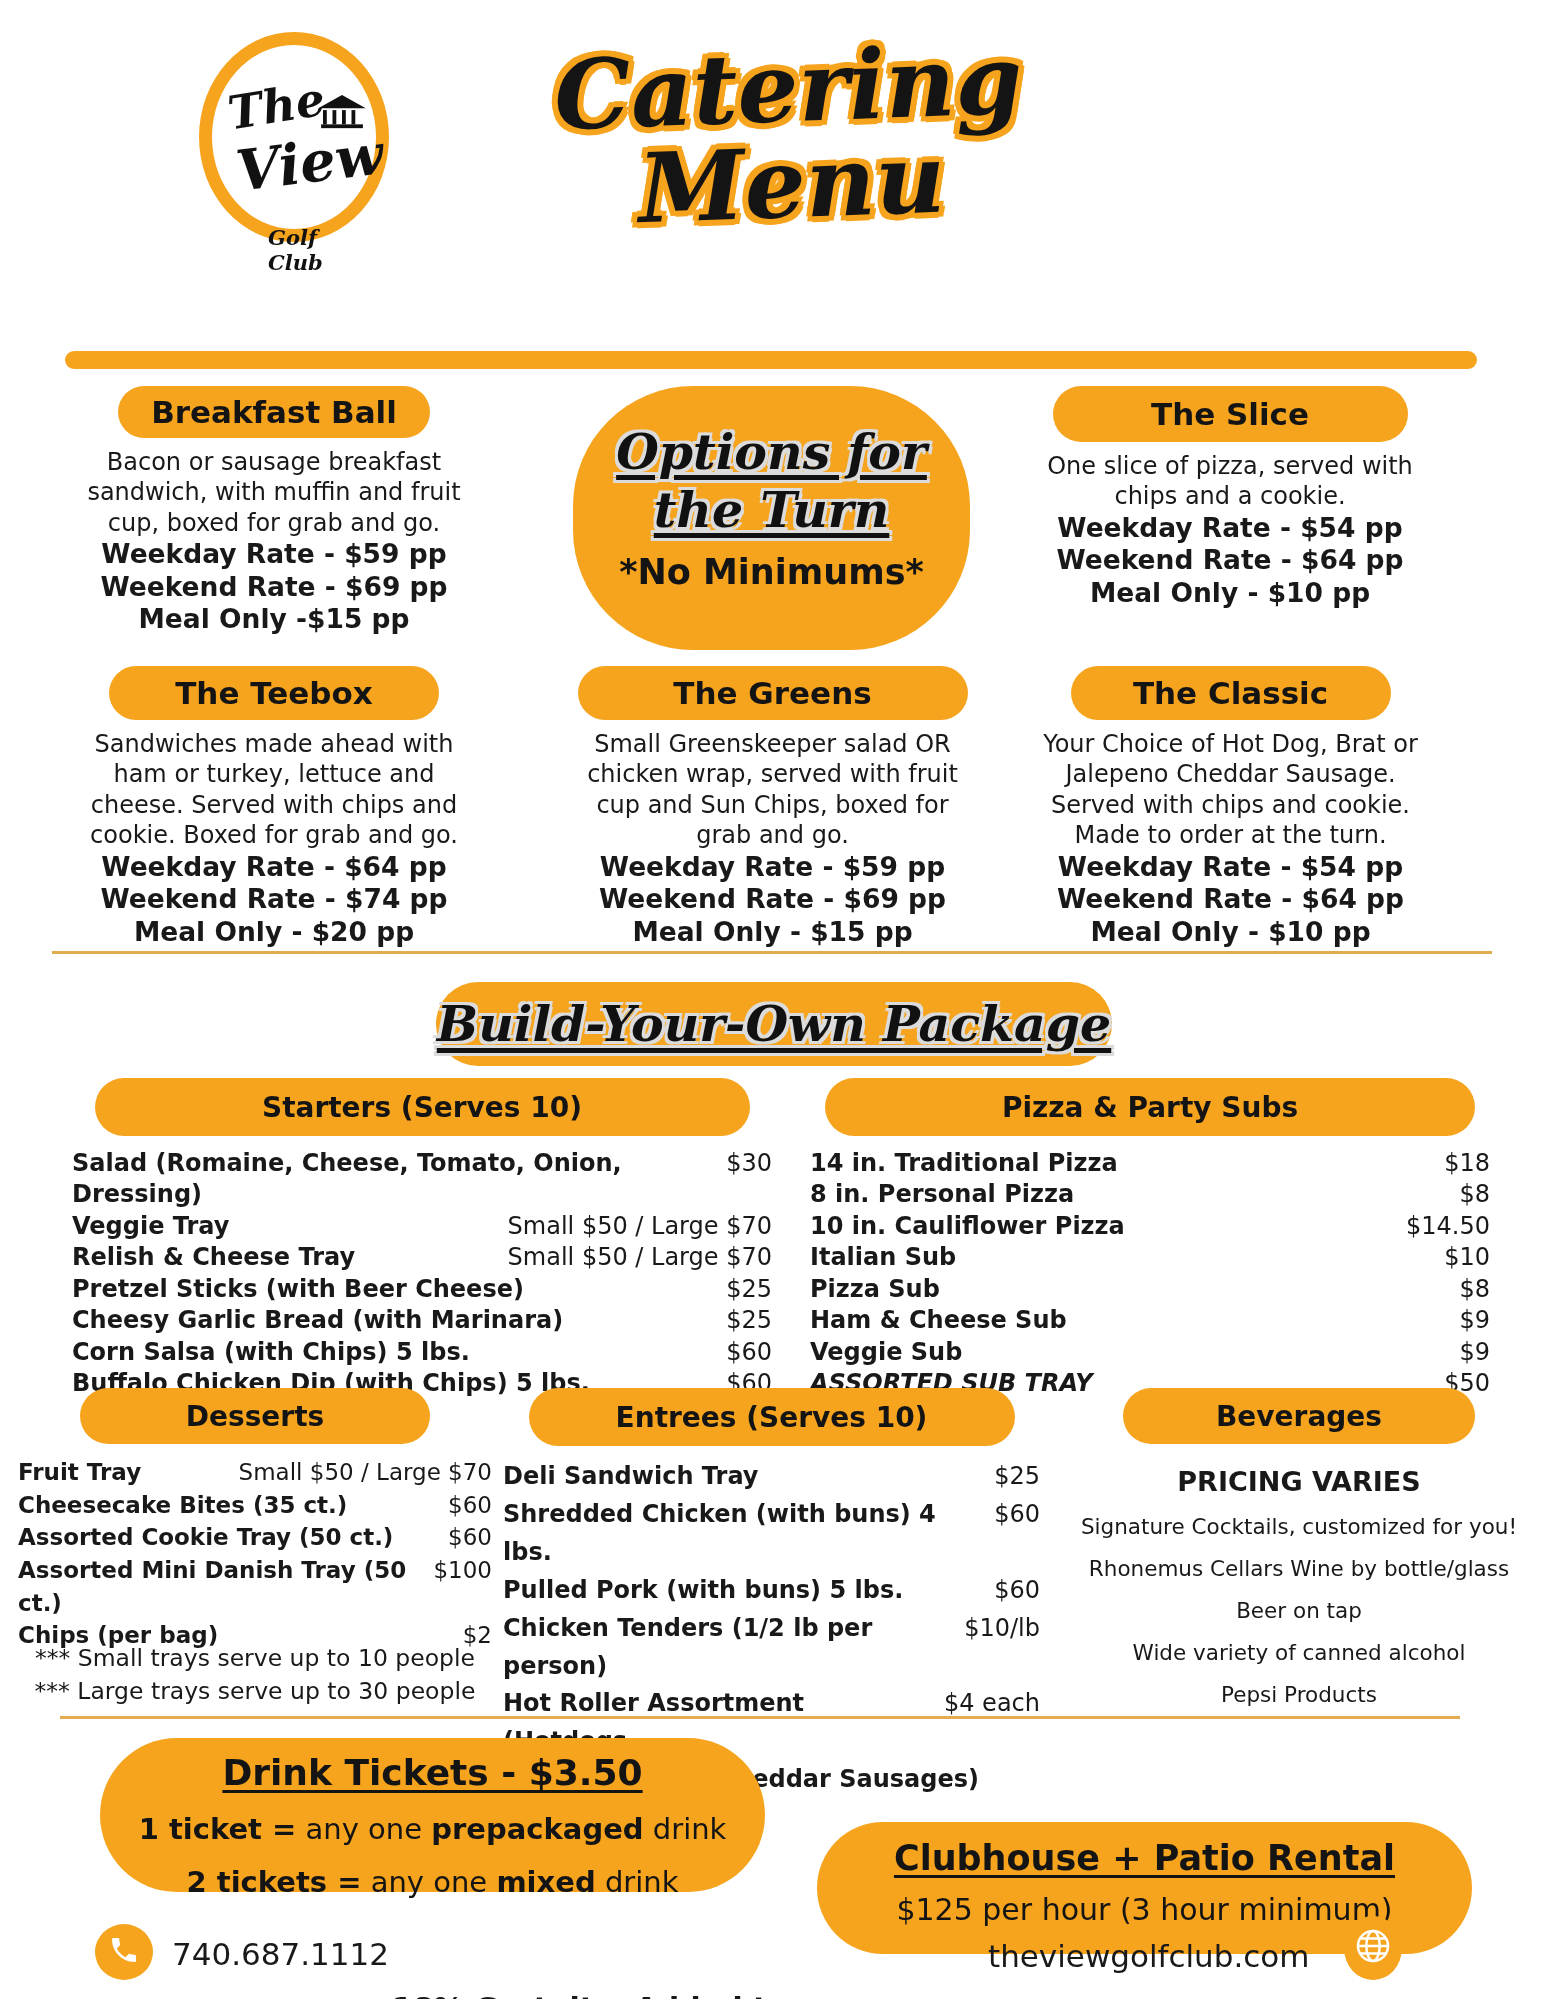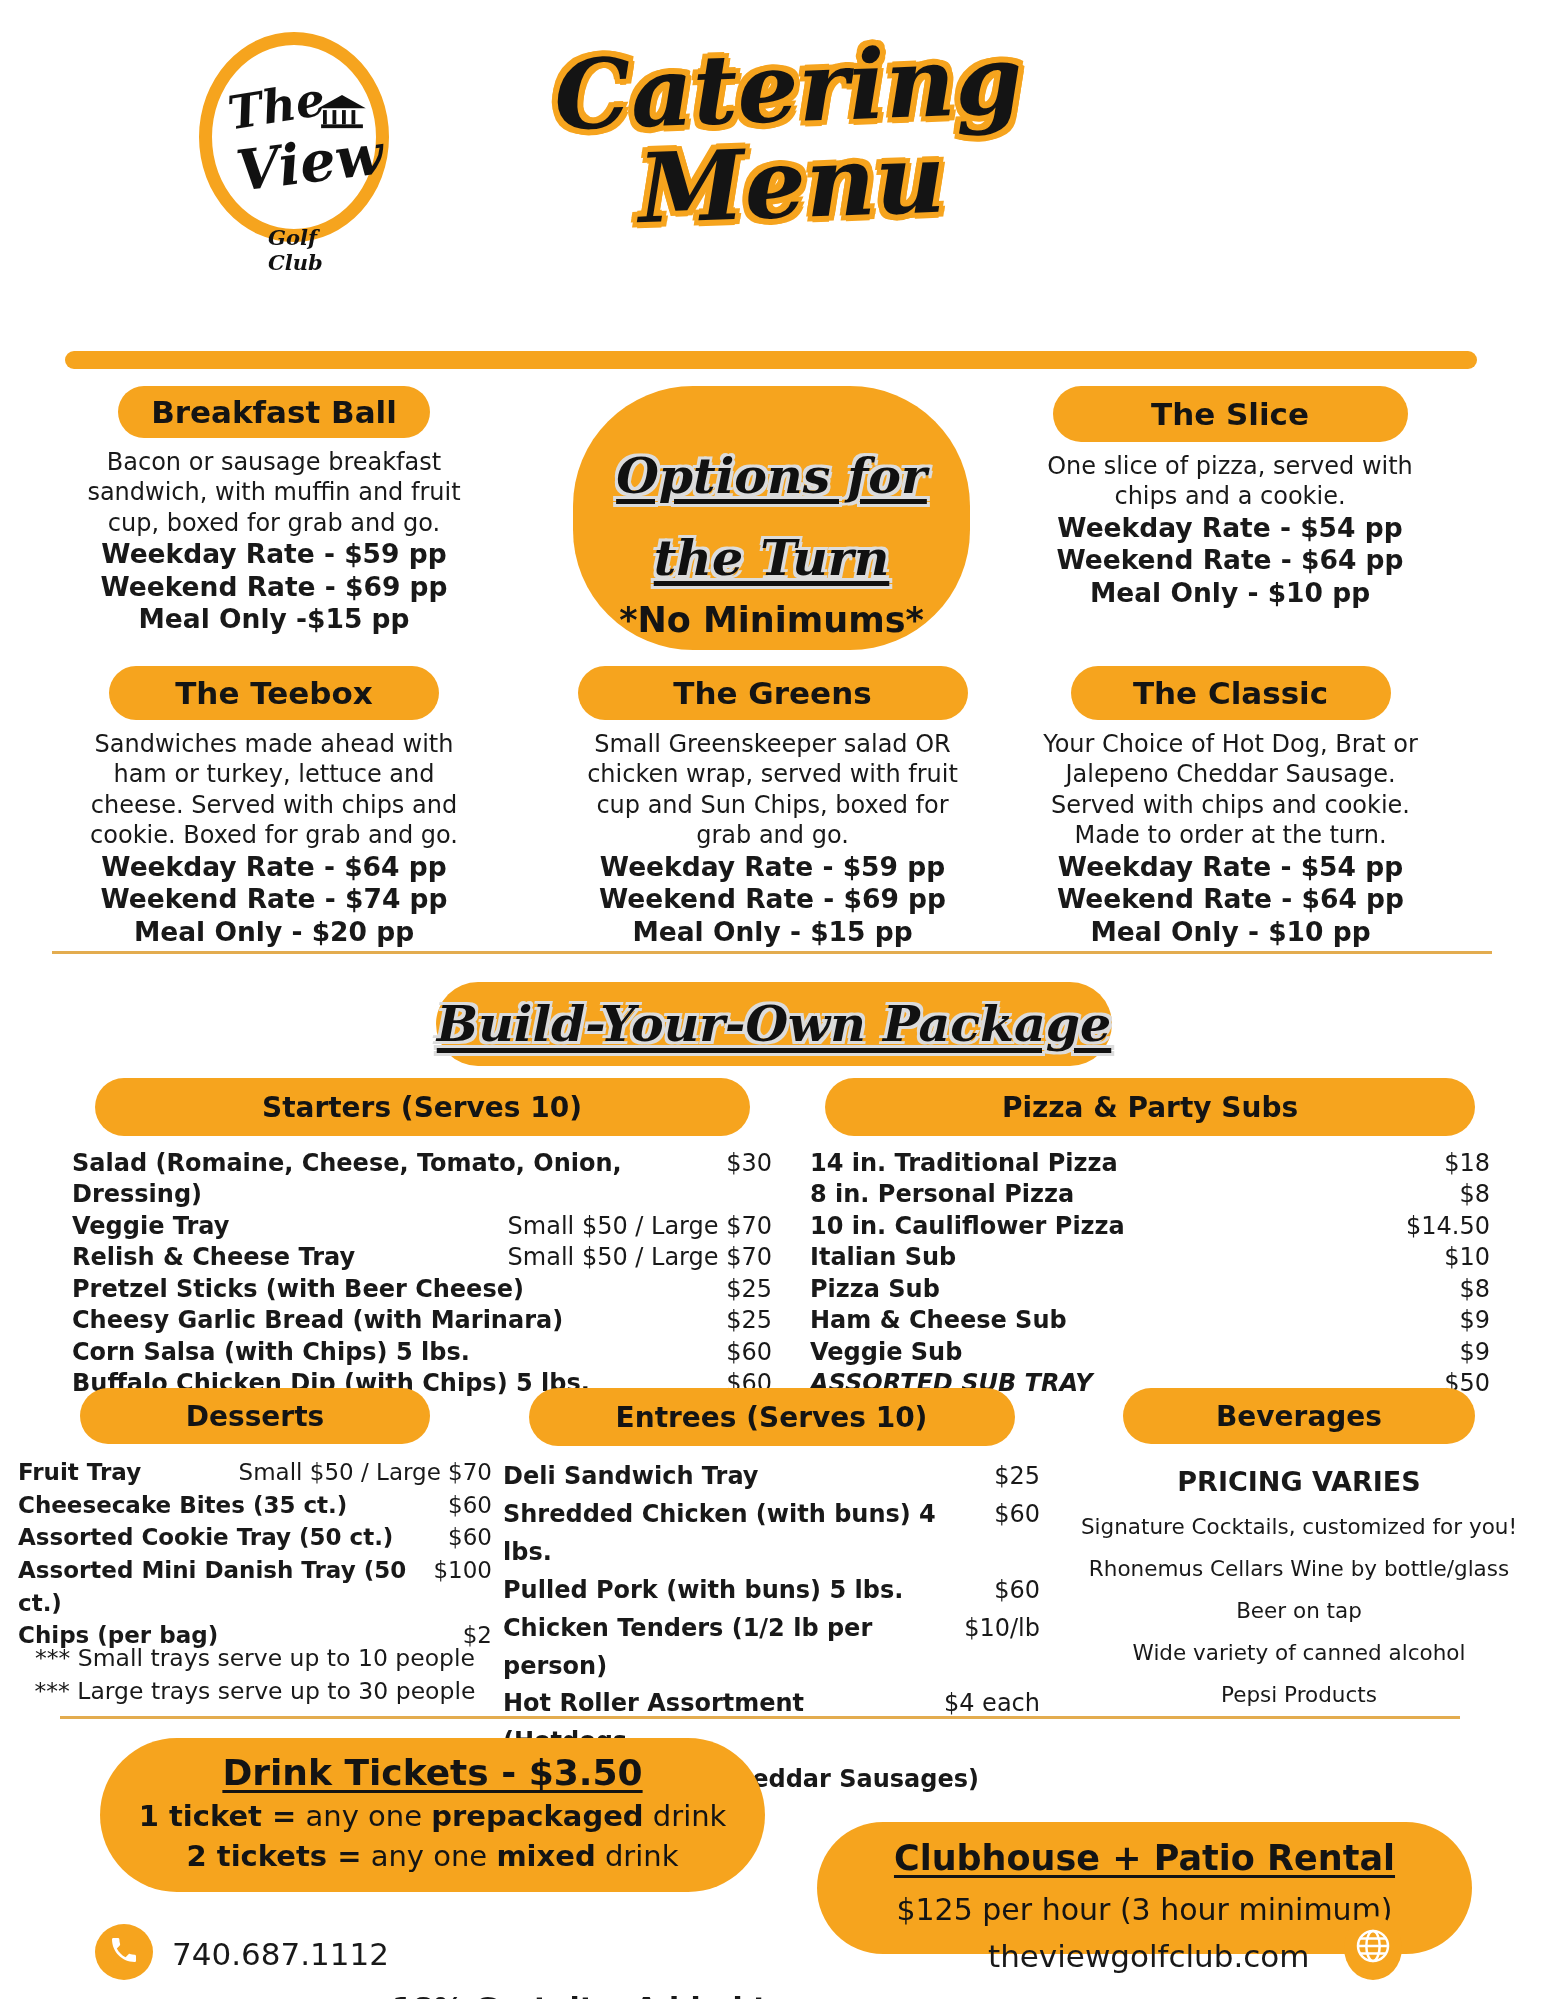--- a/index.html
+++ b/index.html
@@ -41,21 +41,21 @@
   .pill{ background:var(--orange); border-radius:30px; display:flex; align-items:center;
          justify-content:center; margin:0 auto; }
   .pill-title{ font-weight:bold; font-size:31px; color:#141414; }
   .desc{ font-size:24px; line-height:1.27; margin-top:9px; }
   .rate{ font-size:26.5px; font-weight:bold; line-height:1.22; }
 
   .options-box{ left:573px; top:386px; width:397px; height:264px; background:var(--orange);
                 border-radius:120px; text-align:center; padding-top:38px; }
   .options-script{ font-family:"DejaVu Serif", serif; font-style:italic; font-weight:bold;
     font-size:49px; line-height:1.18; color:#111;
-    text-decoration:underline; text-decoration-thickness:5px; text-underline-offset:6px;margin-top:24px; }
+    text-decoration:underline; text-decoration-thickness:5px; text-underline-offset:6px; }
   .no-min{ font-size:35px; font-weight:bold; margin-top:12px; color:#141414; }
 
   
   .byo-pill{ left:436px; top:982px; width:676px; height:84px; background:var(--orange);
              border-radius:42px; display:flex; align-items:center; justify-content:center; }
   .byo-text{ font-family:"DejaVu Serif", serif; font-style:italic; font-weight:bold; font-size:49px;
     color:#111; text-decoration:underline; text-decoration-thickness:5px; text-underline-offset:7px; }
 
   
   .menu-pill{ background:var(--orange); border-radius:32px; margin:0 auto; display:flex;
@@ -86,21 +86,21 @@
   .bev{ left:1076px; top:1388px; width:446px; text-align:center; }
   .bev .menu-pill{ width:352px; height:56px; }
   .bev-head{ font-weight:bold; font-size:27px; margin-top:22px; }
   .bev-line{ font-size:21.5px; margin-top:17px; }
 
   
   .drink{ left:100px; top:1738px; width:665px; height:154px; background:var(--orange);
           border-radius:77px; text-align:center; padding-top:14px; }
   .drink-title{ font-size:36px; font-weight:bold; text-decoration:underline;
                 text-decoration-thickness:3px; text-underline-offset:5px; color:#141414; }
-  .drink-line{ font-size:29px; margin-top:6px; color:#141414; }
+  .drink-line{ font-size:29px; margin-top:19px; color:#141414; }
   .drink-line b{ font-weight:bold; }
 
   .club{ left:817px; top:1822px; width:655px; height:132px; background:var(--orange);
          border-radius:66px; text-align:center; padding-top:16px; }
   .club-title{ font-size:35px; font-weight:bold; text-decoration:underline;
                text-decoration-thickness:3px; text-underline-offset:5px; color:#141414; }
   .club-line{ font-size:30px; font-weight:normal; margin-top:14px; color:#141414; }
 
   
   .badge{ background:var(--orange); border-radius:50%; display:flex; align-items:center;

